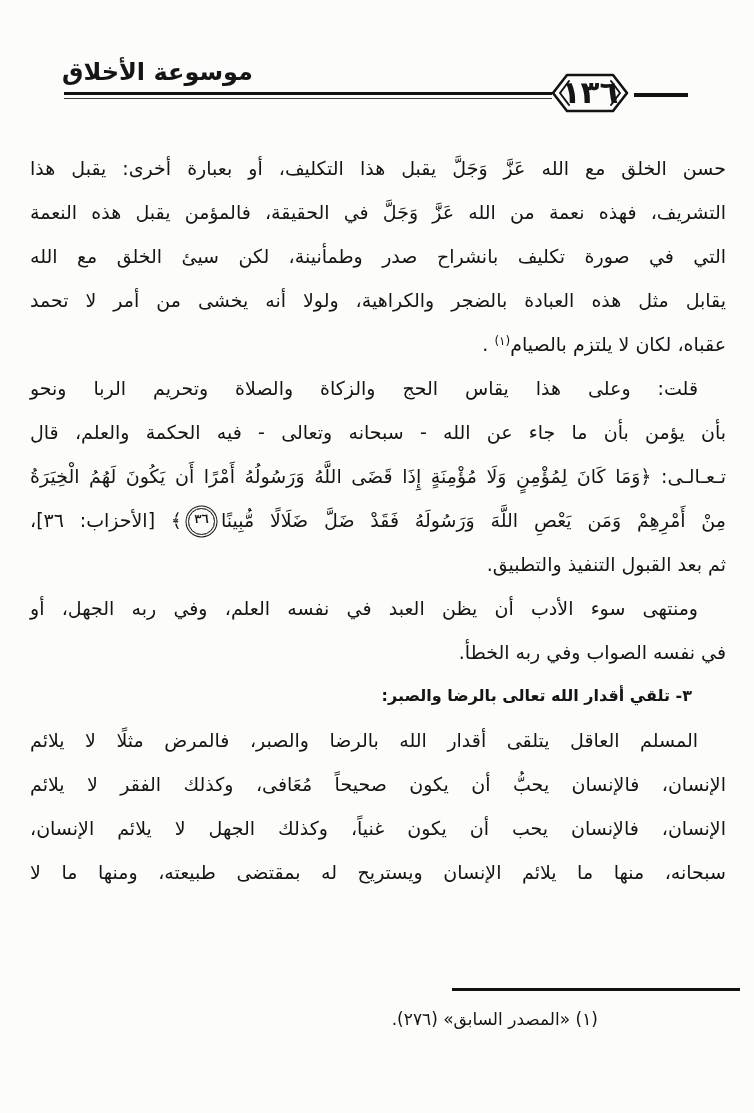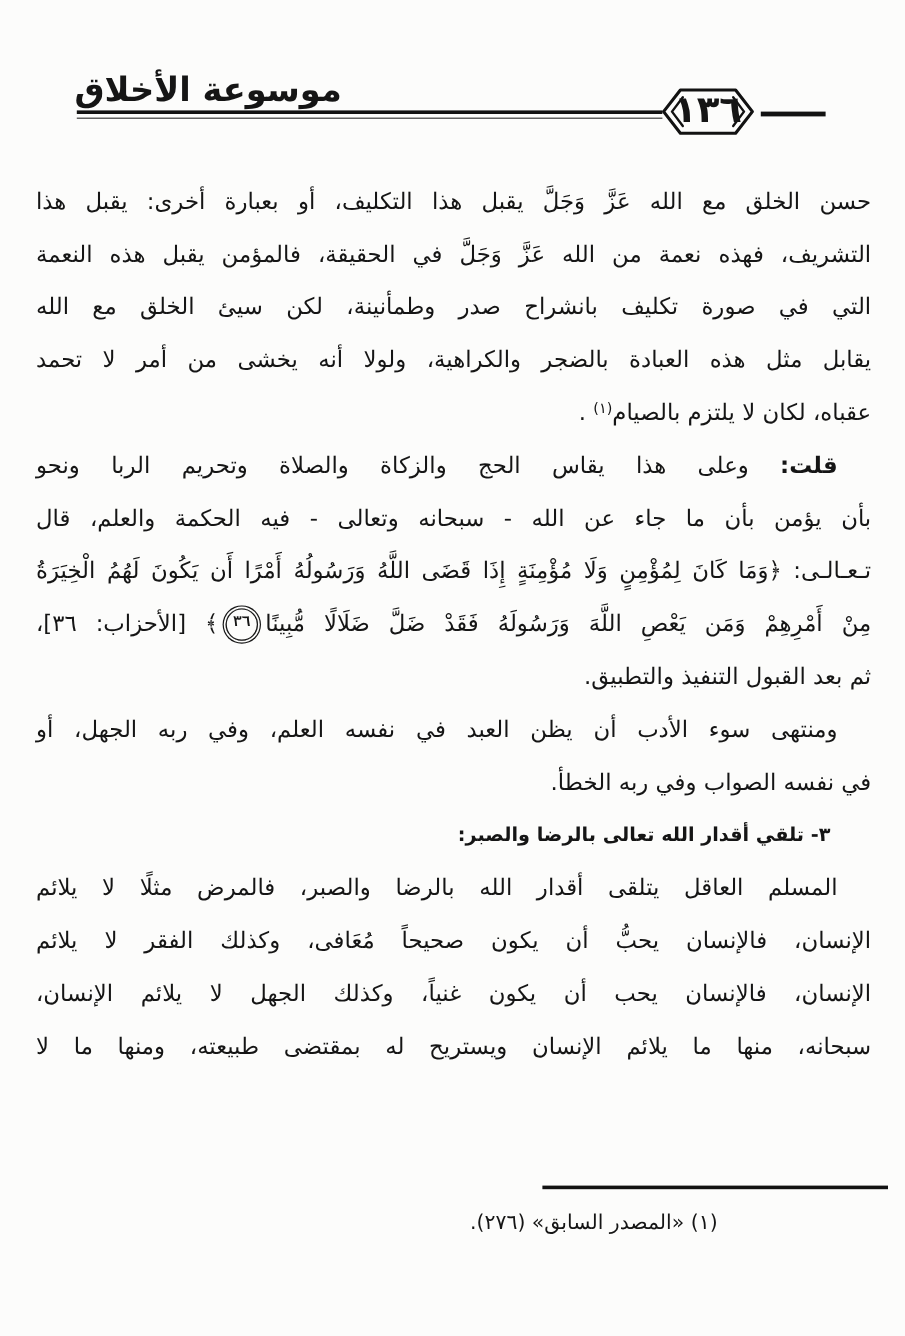--- a/index.html
+++ b/index.html
@@ -7,21 +7,21 @@
     width:754px;height:1113px;position:relative;
     background:#fcfcfb;color:#151515;
     font-family:"DejaVu Sans", sans-serif;
     overflow:hidden;
   }
   .page{position:absolute;inset:0;direction:rtl;}
 
   
   .header-title{
     position:absolute;left:62px;top:58px;
-    font-size:28px;font-weight:bold;direction:rtl;
+    font-size:24px;font-weight:bold;direction:rtl;
   }
   .rule{position:absolute;background:#121212;}
   .rule-left-thick{left:64px;top:92px;width:488px;height:3px;}
   .rule-left-thin{left:64px;top:98px;width:488px;height:1px;background:#3a3a3a;}
   .rule-right{left:634px;top:93px;width:54px;height:4px;}
   .ornament{position:absolute;left:550px;top:70px;width:80px;height:46px;}
   .ornament svg{position:absolute;inset:0;}
   .page-number{
     position:absolute;inset:0;display:flex;align-items:center;justify-content:center;
     font-size:31px;font-weight:bold;padding-bottom:2px;
@@ -34,21 +34,21 @@
     text-align:justify;text-align-last:justify;
     white-space:normal;overflow:visible;
   }
   .line.flush{text-align:left;text-align-last:right;}
   .line.indent{padding-right:28px;}
   .line.heading{
     font-weight:bold;font-size:16px;
     text-align:right;text-align-last:right;padding-right:34px;
   }
   .line.verse{font-size:19px;}
-  .lead-bold{font-weight:bold;}
+  .lead-bold{font-weight:normal;}
   sup.fnref{font-size:12px;line-height:0;vertical-align:6px;}
   .ayah-medallion{
     display:inline-block;width:25px;height:25px;line-height:23px;
     border:1.5px solid #151515;border-radius:50%;
     box-shadow:0 0 0 1.5px #fcfcfb, 0 0 0 2.5px #151515;
     font-size:12px;font-weight:bold;text-align:center;text-align-last:center;
     vertical-align:middle;margin:0 6px;font-family:Liberation Mono, monospace;
   }
 
   

